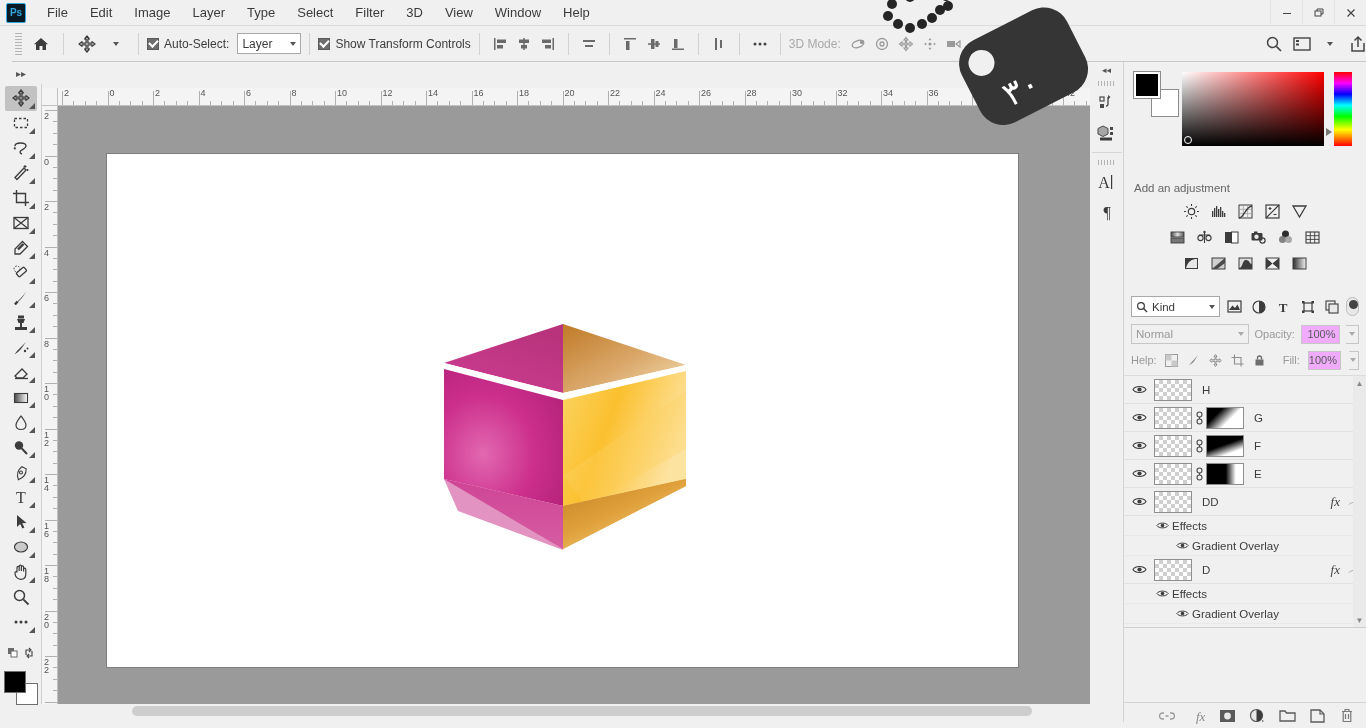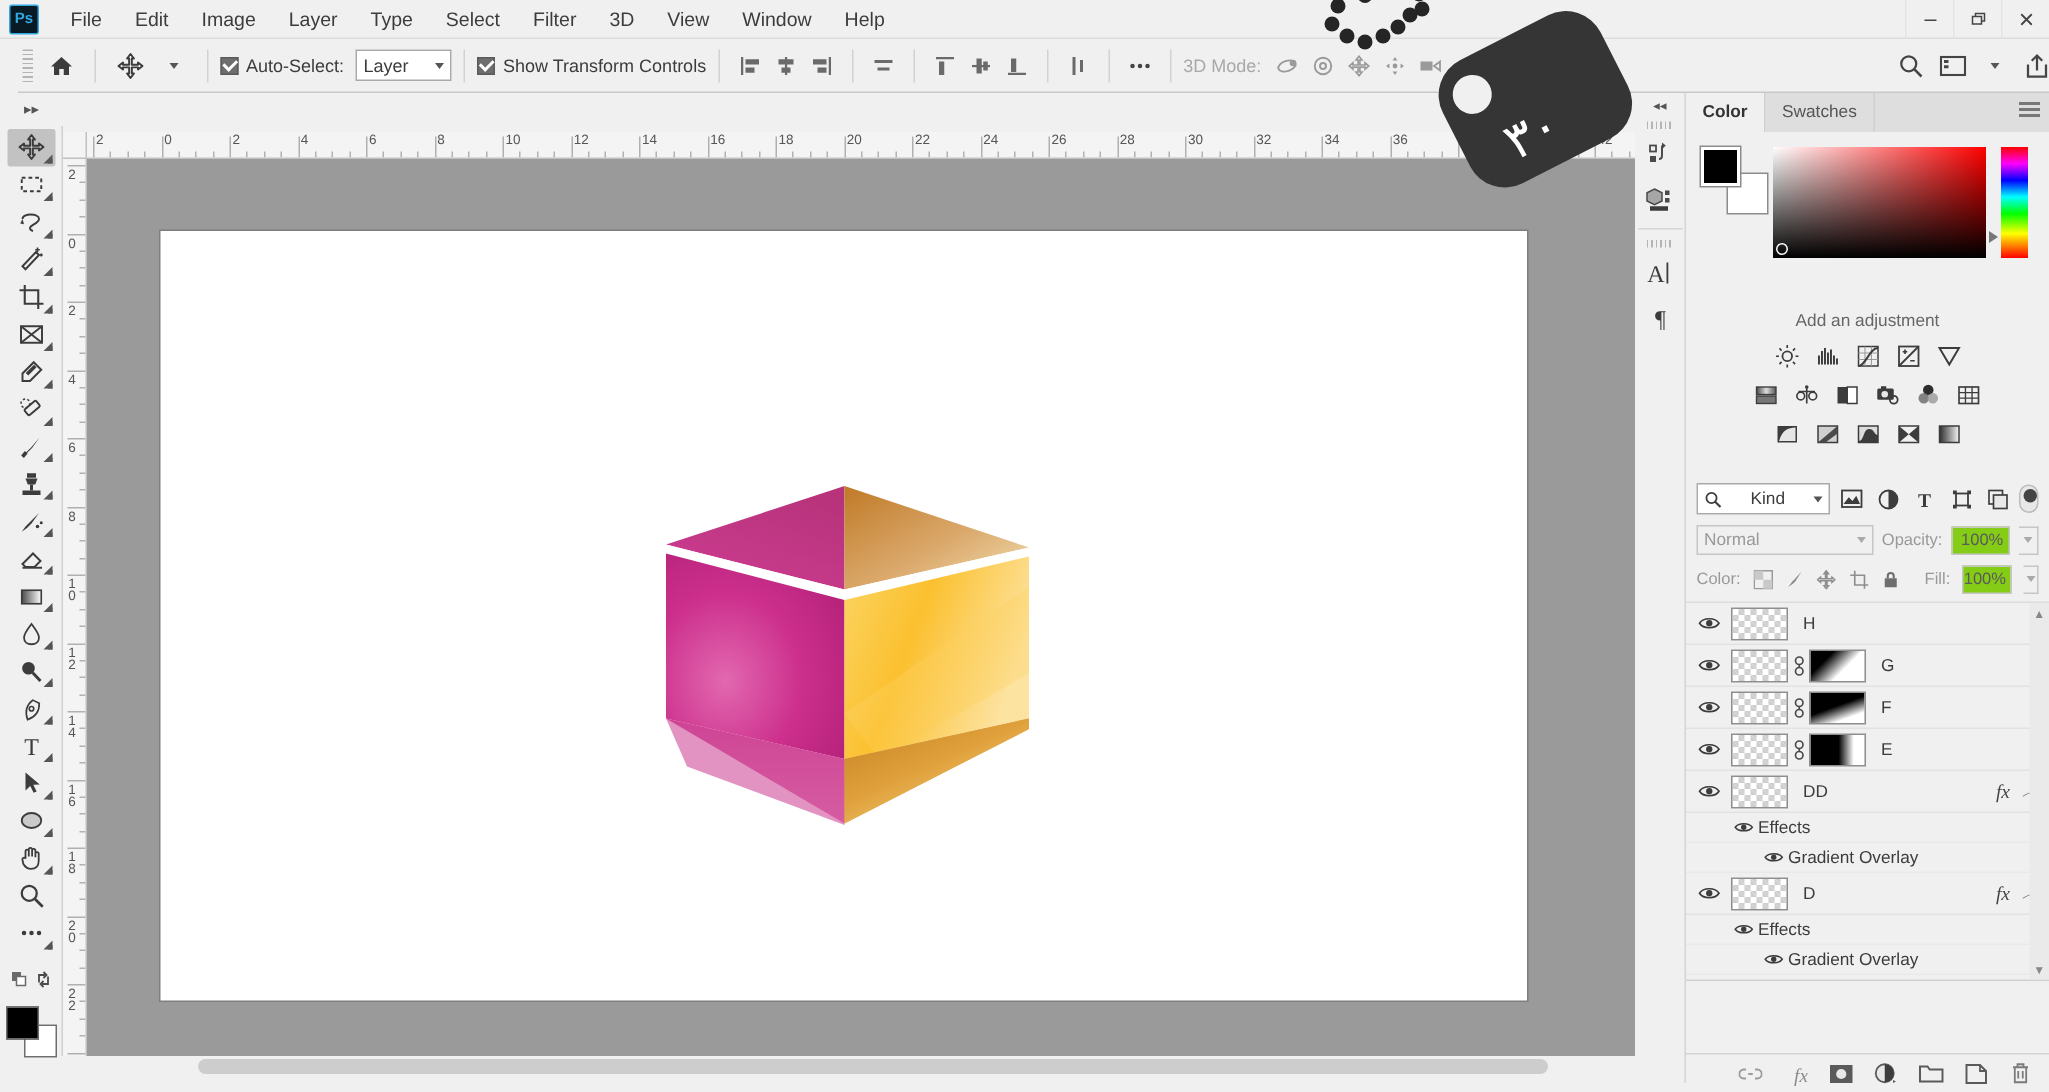--- a/index.html
+++ b/index.html
@@ -4,21 +4,21 @@
 <style>
   * { box-sizing: border-box; margin:0; padding:0; }
   html,body { width:1366px; height:728px; overflow:hidden; }
   body {
     font-family: "Liberation Sans", sans-serif;
     font-size: 12px;
     color: #3b3b3b;
     background: #f0f0f0;
     -webkit-font-smoothing: antialiased;
   }
-  .app { position:relative; width:1234px; height:728px;text-align:center; }
+  .app { position:relative; width:1234px; height:728px; }
 
   
   .menubar {
     position:absolute; top:0; left:0; width:1366px; height:26px;
     background:#f0f0f0; display:flex; align-items:center;
     border-bottom:1px solid #dcdcdc;
   }
   .ps-logo {
     width:20px; height:20px; margin:0 10px 0 6px;
     background:#0a1a24; border:1px solid #31a8e0; border-radius:2px;
@@ -168,21 +168,21 @@
   .kindrow { display:flex; align-items:center; padding:6px 7px 5px; gap:5px; }
   .kindsel { width:92px; height:21px; border:1px solid #a9a9a9; background:#fff; display:flex; align-items:center;
              padding:0 4px; gap:4px; font-size:11.5px; }
   .kicon { width:20px; height:20px; display:flex; align-items:center; justify-content:center; }
   .pill { width:13px; height:19px; border-radius:7px; background:#e8e8e8; border:1px solid #bcbcbc; position:relative;}
   .pill:after{content:"";position:absolute;left:2px;top:2px;width:9px;height:9px;border-radius:50%;background:#444;}
   .bmrow { display:flex; align-items:center; padding:2px 7px 4px; gap:6px; }
   .bmsel { width:122px; height:20px; border:1px solid #c6c6c6; background:#f0f0f0; color:#999;
            display:flex; align-items:center; justify-content:space-between; padding:0 4px; font-size:11.5px;}
   .opacity-lbl { font-size:11px; color:#999; }
-  .numbox { width:40px; height:19px; border:1px solid #c6c6c6; background:#84cc16; font-size:11px;
+  .numbox { width:40px; height:19px; border:1px solid #c6c6c6; background:#f0abfc; font-size:11px;
             display:flex; align-items:center; justify-content:flex-end; padding-right:3px; color:#5a5a5a;}
   .numcaret { width:14px;height:19px;border:1px solid #c6c6c6;border-left:none;background:#f0f0f0;
               display:flex;align-items:center;justify-content:center;}
   .lockrow { display:flex; align-items:center; padding:2px 7px 5px; gap:8px; border-bottom:1px solid #dcdcdc;}
   .lock-lbl { font-size:11px; color:#999; }
 
   .layerlist { position:relative; height:252px; overflow:hidden; border-bottom:1px solid #d0d0d0; }
   .layerrow { display:flex; align-items:center; height:28px; border-bottom:1px solid #e2e2e2; padding-left:4px; position:relative;}
   .eye { width:22px; display:flex; align-items:center; justify-content:center; }
   .thumb { width:38px; height:22px; border:1px solid #8e8e8e; margin-left:4px;
@@ -853,25 +853,20 @@
     </div>
     <div class="dock-ico">
       <svg width="18" height="18" viewBox="0 0 18 18">
           <text x="9" y="15" font-family="Liberation Serif, serif" font-size="16" text-anchor="middle" fill="#3c3c3c">¶</text>
         </svg>
     </div>
   </div>
 
   <div class="panels">
 
-    <div class="panel-tabs">
-      <div class="ptab active">Color</div>
-      <div class="ptab">Swatches</div>
-      <div class="pmenu"></div>
-    </div>
     <div class="colorpanel">
       <div class="cp-swatch">
         <div class="cp-bg"></div>
         <div class="cp-fg"></div>
       </div>
       <div class="cp-field">
         <div class="cp-picker"></div>
       </div>
       <div class="cp-strip">
         <div class="cp-strip-marker"></div>
@@ -1063,21 +1058,21 @@
           <span class="caret" style="border-top-color:#aaa"></span>
         </div>
         <span class="opacity-lbl">Opacity:</span>
         <div class="numbox">100%</div>
         <div class="numcaret">
             <span class="caret" style="border-top-color:#aaa"></span>
           </div>
       </div>
 
       <div class="lockrow">
-        <span class="lock-lbl">Color:</span>
+        <span class="lock-lbl">Help:</span>
         <span class="kicon">
           <svg width="13" height="13" viewBox="0 0 13 13">
               <rect x="0.5" y="0.5" width="12" height="12" fill="none" stroke="#9a9a9a" stroke-width="1"></rect>
               <rect x="0.5" y="0.5" width="6" height="6" fill="#c9c9c9"></rect>
               <rect x="6.5" y="6.5" width="6" height="6" fill="#c9c9c9"></rect>
             </svg>
         </span>
         <span class="kicon">
           <svg width="13" height="13" viewBox="0 0 13 13">
               <path d="M11 1 L6.5 6 L5 7.5 L2 11.5 L5.5 9 L7 7.5 Z" fill="#8e8e8e"></path>

